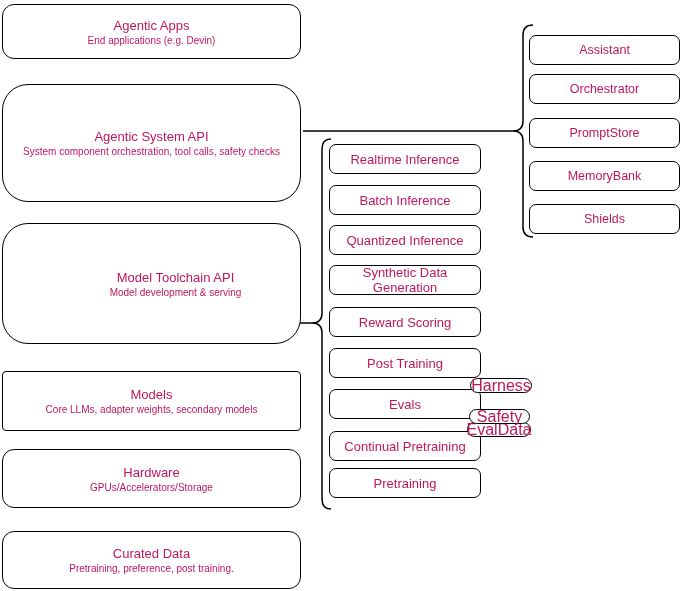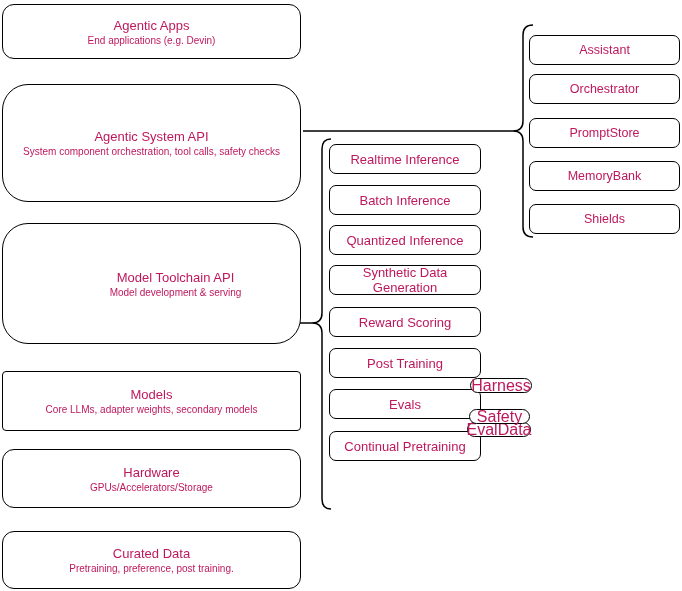--- a/index.html
+++ b/index.html
@@ -101,20 +101,21 @@
   </div>
 
   <div class="mid-item m1">Realtime Inference</div>
   <div class="mid-item m2">Batch Inference</div>
   <div class="mid-item m3">Quantized Inference</div>
   <div class="mid-item m4">Synthetic Data Generation</div>
   <div class="mid-item m6">Post Training</div>
   <div class="mid-item m5">Reward Scoring</div>
   <div class="mid-item m7">Evals</div>
   <div class="mid-item m8">Continual Pretraining</div>
+  <div class="mid-item m9">Pretraining</div>
 
   <div class="tag t1">Harness</div>
   <div class="tag t2">EvalData</div>
   <div class="tag t3">Safety</div>
 
   <div class="sys-item r1">Assistant</div>
   <div class="sys-item r2">Orchestrator</div>
   <div class="sys-item r3">PromptStore</div>
   <div class="sys-item r4">MemoryBank</div>
   <div class="sys-item r5">Shields</div>

